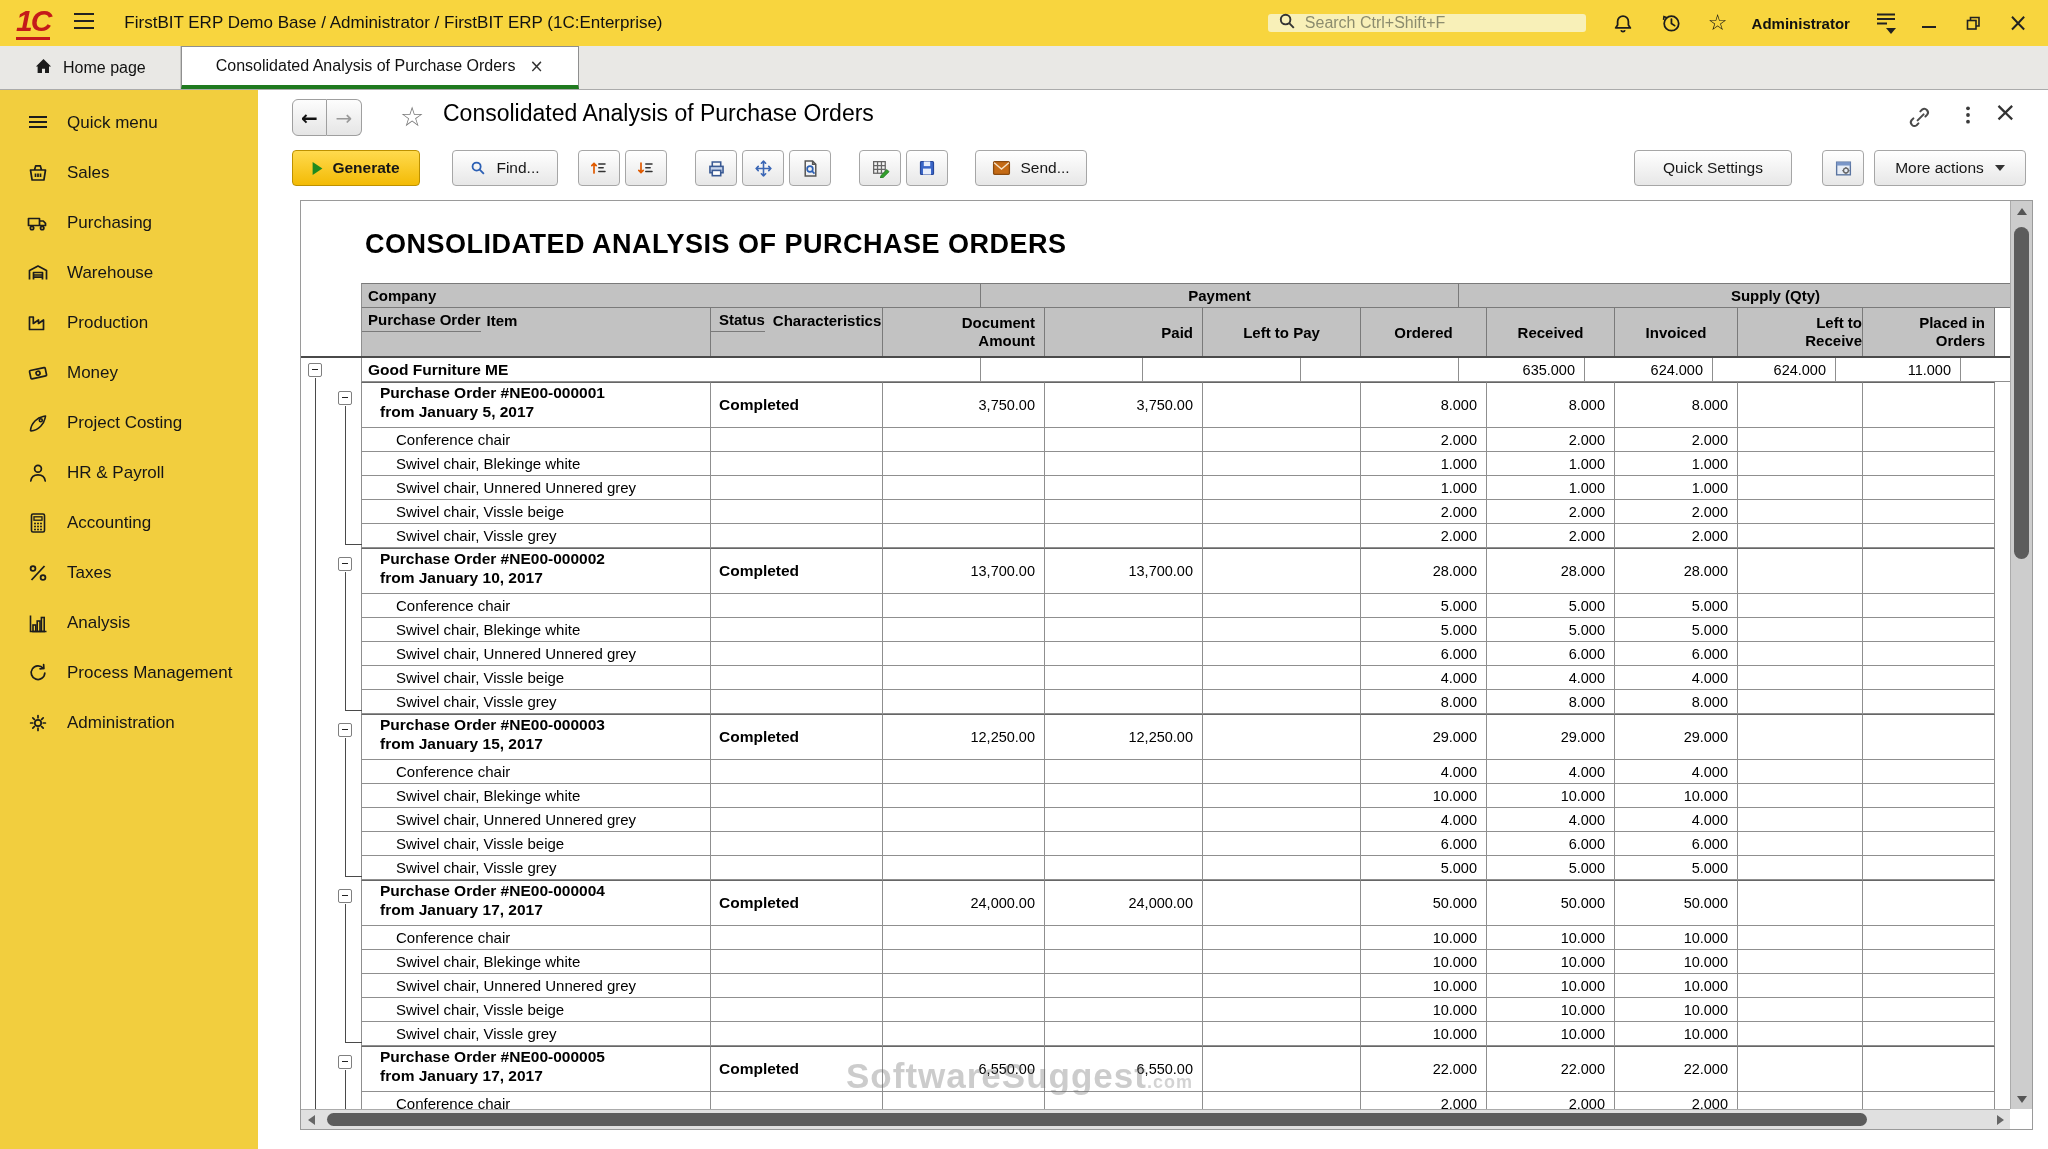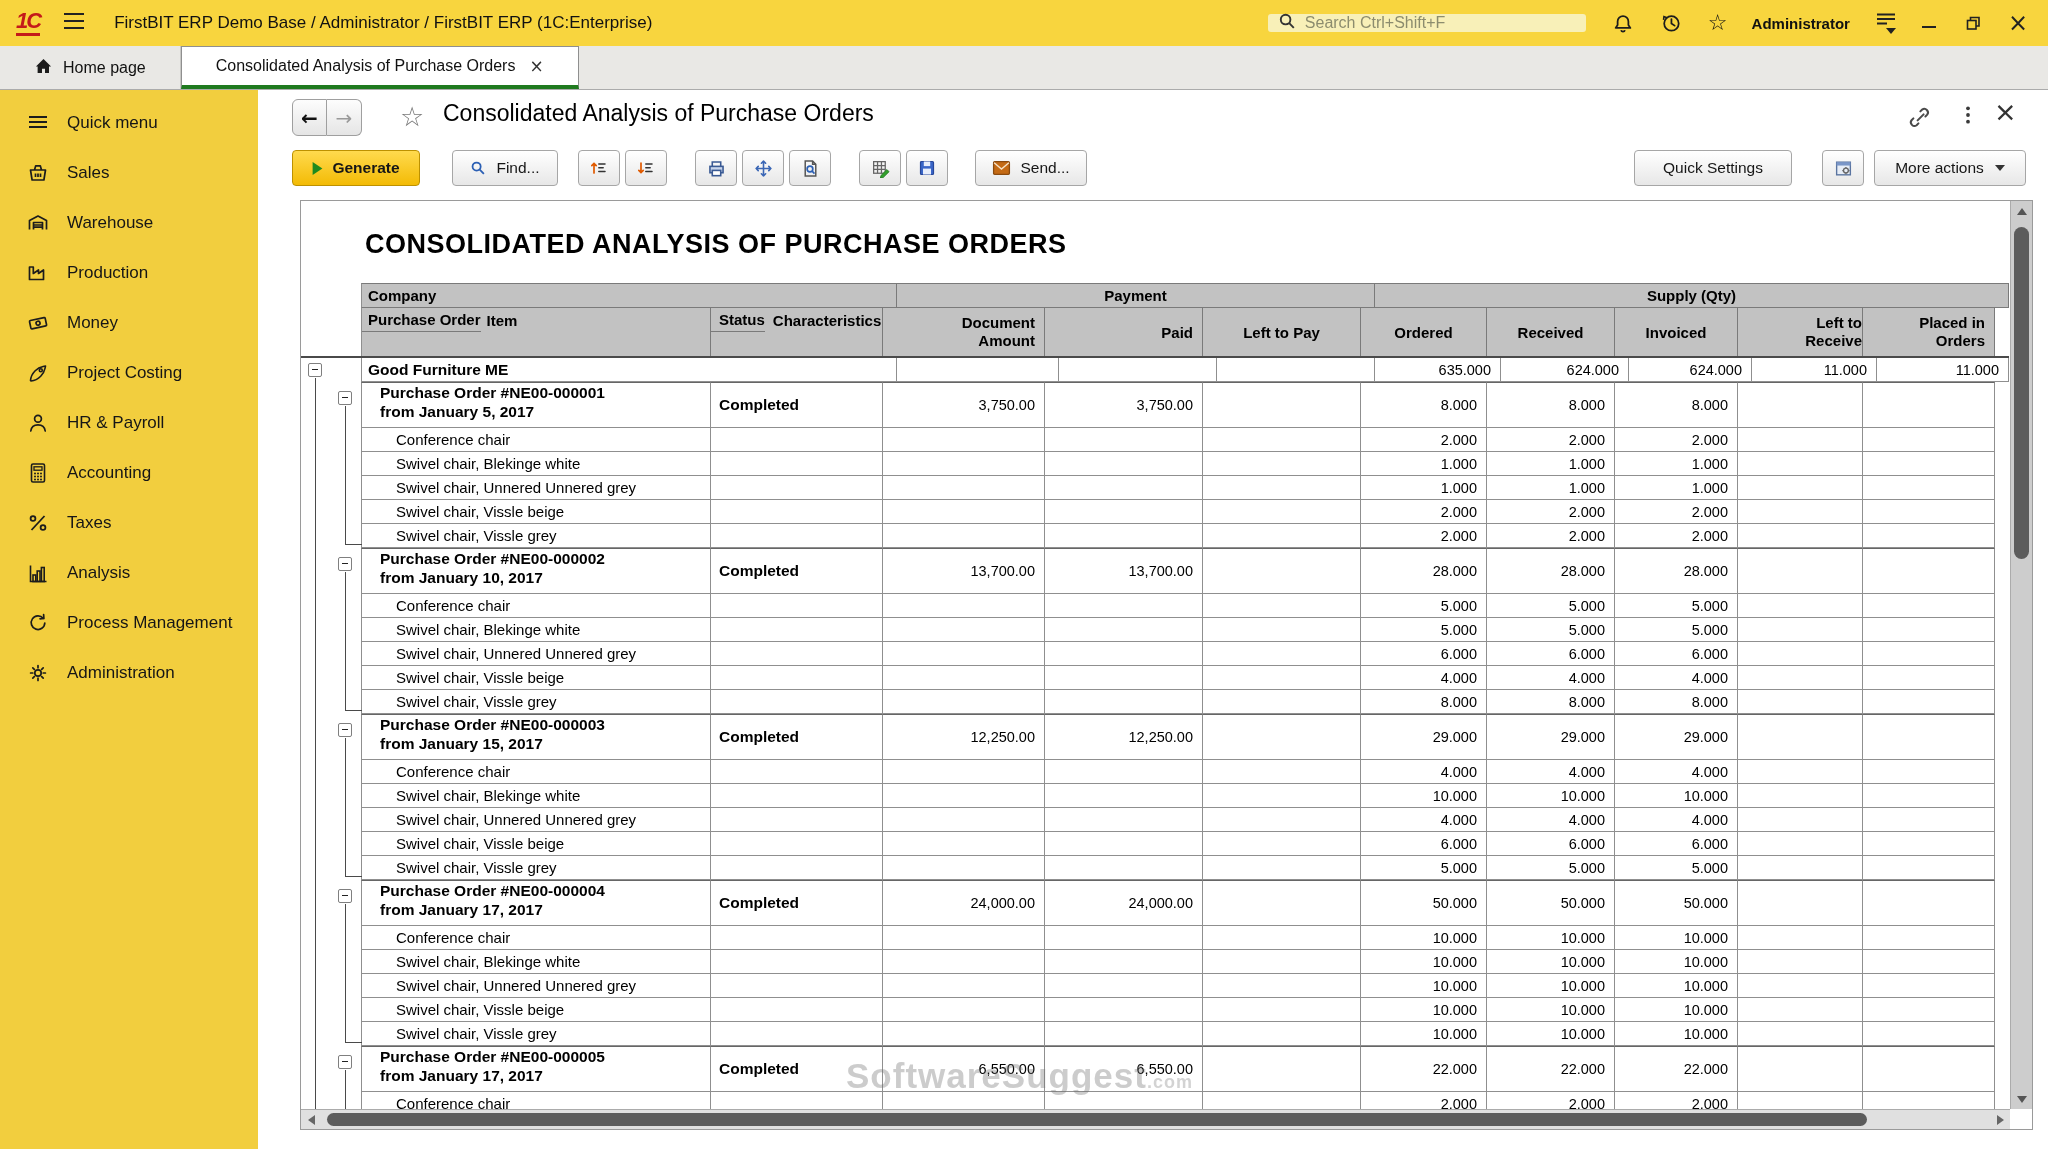--- a/index.html
+++ b/index.html
@@ -2,21 +2,21 @@
 <html><head>
 <meta charset="utf-8">
 <style>
 *{margin:0;padding:0;box-sizing:border-box}
 html,body{width:2048px;height:1149px;overflow:hidden}
 body{font-family:"Liberation Sans",sans-serif;background:#fff;position:relative;color:#1b1b1b}
 .glyph{font-family:"DejaVu Sans",sans-serif}
 
 
 .titlebar{position:absolute;left:0;top:0;width:2048px;height:46px;background:#F8D53E;display:flex;align-items:center}
-.logo1c{font-weight:bold;font-style:italic;font-size:22px;color:#C41A1A;margin-left:16px;letter-spacing:-2px;border-bottom:3px solid #C41A1A;line-height:1;padding-bottom:1px}
+.logo1c{font-weight:bold;font-style:italic;font-size:30px;color:#C41A1A;margin-left:16px;letter-spacing:-2px;border-bottom:3px solid #C41A1A;line-height:1;padding-bottom:1px}
 .tb-burger{margin-left:22px;cursor:pointer}
 .tb-title{margin-left:28px;font-size:17px;color:#111}
 .tb-search{margin-left:auto;width:318px;height:18px;background:#F8F0B8;border-radius:3px;display:flex;align-items:center;padding:0 10px;gap:8px}
 .tb-search .ph{font-size:16px;color:#8C8C6E}
 .tb-ico{margin-left:26px;display:flex;align-items:center;cursor:pointer}
 .tb-user{margin-left:24px;font-size:15px;font-weight:bold;color:#111;cursor:pointer}
 .tb-star{font-size:22px;color:#111;line-height:1}
 .menu-caret{display:flex;flex-direction:column;align-items:flex-end;gap:2px}
 .caret-down{width:0;height:0;border-left:5px solid transparent;border-right:5px solid transparent;border-top:6px solid #222}
 .win-min{width:14px;border-top:2px solid #222;margin-top:8px}
@@ -79,21 +79,21 @@
 .hsub:first-child{border-bottom:1px solid #7A7A7A}
 .tall{height:48px}
 .right2{flex-direction:column;align-items:flex-end;justify-content:center;padding-right:9px;line-height:1.2}
 .center2{flex-direction:column;align-items:flex-end;justify-content:center;line-height:1.2}
 .rightc{justify-content:flex-end;padding-right:9px}
 .centerc{justify-content:center}
 
 
 .w-name{width:350px}.w-status{width:172px}.w-doc{width:162px}.w-paid{width:158px}.w-ltp{width:158px}
 .w-ord{width:126px}.w-rec{width:128px}.w-inv{width:123px}.w-ltr{width:125px}.w-pio{width:132px}
-.w-namestatus{width:536px}.w-payment{width:478px}.w-supply{width:634px}
+.w-namestatus{width:620px}.w-payment{width:478px}.w-supply{width:634px}
 
 
 .tcell{border-right:1px solid #8F8F8F;border-bottom:1px solid #8F8F8F;flex:none;display:flex;align-items:center;font-size:15px;color:#000;overflow:hidden;white-space:nowrap;background:#fff}
 .first{border-left:1px solid #8F8F8F}
 .r24{height:24px}.r46{height:46px}
 .num{justify-content:flex-end;padding-right:9px;font-size:14.5px}
 .bold{font-weight:bold;font-size:15.5px}
 .pl6{padding-left:6px}.pl8{padding-left:8px}.pl18{padding-left:18px}.pl34{padding-left:34px}
 .twolines{flex-direction:column;align-items:flex-start;line-height:1.25}
 .order-sep .tcell{border-top:1px solid #666}
@@ -203,20 +203,30 @@
     <span class="sb-ico">
         <svg width="24" height="24" viewBox="0 0 24 24" stroke="#1c1c1c" stroke-width="1.7" fill="none" stroke-linejoin="round">
           <path d="M4.5 9h15l-1.6 10H6.1z M8.5 9l1.2-4.2h4.6L15.5 9 M9.5 12.5V16 M12 12.5V16 M14.5 12.5V16"></path>
         </svg>
       </span>
     <span>Sales</span>
   </div>
   <div class="sb-item">
     <span class="sb-ico">
         <svg width="24" height="24" viewBox="0 0 24 24" stroke="#1c1c1c" stroke-width="1.7" fill="none" stroke-linejoin="round">
+          <path d="M2.5 7.5h11v7h-11z M13.5 10h3.8l2.2 2.3v2.2h-6z"></path>
+          <circle cx="6" cy="17" r="1.7"></circle>
+          <circle cx="16.2" cy="17" r="1.7"></circle>
+        </svg>
+      </span>
+    <span>Purchasing</span>
+  </div>
+  <div class="sb-item">
+    <span class="sb-ico">
+        <svg width="24" height="24" viewBox="0 0 24 24" stroke="#1c1c1c" stroke-width="1.7" fill="none" stroke-linejoin="round">
           <path d="M3.5 18.5v-9L12 5l8.5 4.5v9 M7.5 18.5v-7h9v7 M7.5 14h9 M7.5 16.2h9"></path>
         </svg>
       </span>
     <span>Warehouse</span>
   </div>
   <div class="sb-item">
     <span class="sb-ico">
         <svg width="24" height="24" viewBox="0 0 24 24" stroke="#1c1c1c" stroke-width="1.7" fill="none" stroke-linejoin="round">
           <path d="M3.5 18.5V6h3.8v6.5L12.5 9v3.5L17.5 9v9.5z"></path>
         </svg>

